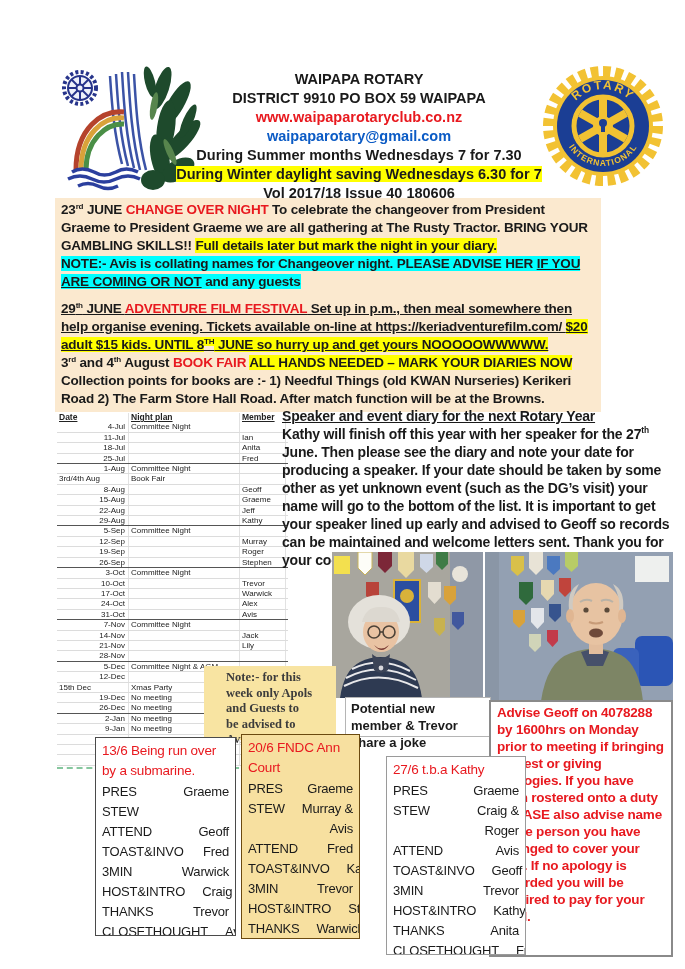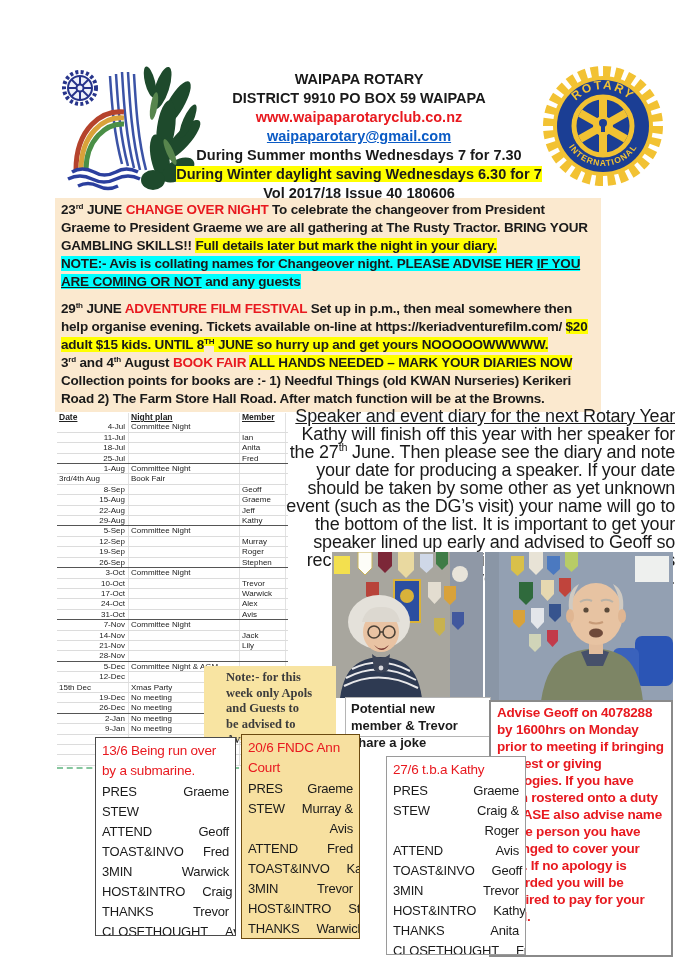--- a/index.html
+++ b/index.html
@@ -3,46 +3,46 @@
 <meta charset="utf-8">
 <style>
   html,body{margin:0;padding:0;}
   .page{position:relative;width:685px;height:969px;background:#ffffff;
         font-family:"Liberation Sans",sans-serif;overflow:hidden;color:#1a1a1a;}
   .abs{position:absolute;}
   
   .hdr{left:158px;top:70px;width:402px;text-align:center;font-size:14.5px;
        font-weight:700;line-height:19px;}
   .hdr .site{color:#e8191f;}
-  .hdr .mail{color:#0b5bc5;text-decoration:underline;cursor:pointer;text-align:center;}
+  .hdr .mail{color:#0b5bc5;cursor:pointer;text-align:center;}
   .hl-y{background:#ffff00;}
   .hl-c{background:#00ffff;}
   .red{color:#e8191f;}
   
   .cream{left:55px;top:198px;width:546px;height:214px;background:#fbe9cf;
          padding:3px 6px;box-sizing:border-box;font-size:13.5px;font-weight:700;
          line-height:18px;letter-spacing:-0.2px;}
   .cream p{margin:0;}
-  .cream p.gap{margin-top:9px;}
+  .cream p.gap{margin-top:9px;text-decoration:underline;}
   sup{font-size:60%;vertical-align:super;line-height:0;}
   .u{text-decoration:underline;}
   
   .dtable{left:57px;top:413px;width:231px;background:#ffffff;font-size:8px;
           line-height:9.4px;color:#222;border-bottom:2px dashed #86c79e;padding-bottom:1px;}
   .trow{display:grid;grid-template-columns:72px 111px 46px;border-bottom:1px solid #dcdcdc;}
   .trow.thick{border-bottom:1.6px solid #555;}
   .trow.thead{border-bottom:none;font-weight:700;font-size:8.5px;}
   .thead .tc{text-decoration:underline;}
   .tc{padding:0 3px 0 2px;border-right:1px solid #e2e2e2;white-space:nowrap;overflow:visible;}
   .tc.date{text-align:right;}
   .tc.date.dleft{text-align:left;}
   .thead .tc.date{text-align:left;}
   
-  .speaker{left:282px;top:407px;width:393px;text-align:right;font-size:18px;
-           font-weight:400;line-height:18px;letter-spacing:-0.2px;}
+  .speaker{left:282px;top:407px;width:393px;text-align:left;font-size:14px;
+           font-weight:700;line-height:18px;letter-spacing:-0.2px;}
   .speaker .ttl{text-decoration:underline;}
   
   .photo{overflow:hidden;}
   
   .sticky{left:204px;top:666px;width:132px;height:74px;background:#f8e4a2;
           font-family:"Liberation Serif",serif;font-size:12.5px;font-weight:700;
           color:#3c3c3c;line-height:15.5px;padding:4px 22px;box-sizing:border-box;}
   
   .caption{left:345px;top:697px;width:146px;height:40px;background:#ffffff;
            border:1px solid #b5b5b5;box-sizing:border-box;font-size:13px;
@@ -191,21 +191,21 @@
           <div class="tc date">1-Aug</div>
           <div class="tc ">Committee Night</div>
           <div class="tc "></div>
         </div>
         <div class="trow">
           <div class="tc date dleft">3rd/4th Aug</div>
           <div class="tc ">Book Fair</div>
           <div class="tc "></div>
         </div>
         <div class="trow">
-          <div class="tc date">8-Sep</div>
+          <div class="tc date">8-Aug</div>
           <div class="tc "></div>
           <div class="tc ">Geoff</div>
         </div>
         <div class="trow">
           <div class="tc date">15-Aug</div>
           <div class="tc "></div>
           <div class="tc ">Graeme</div>
         </div>
         <div class="trow">
           <div class="tc date">22-Aug</div>

